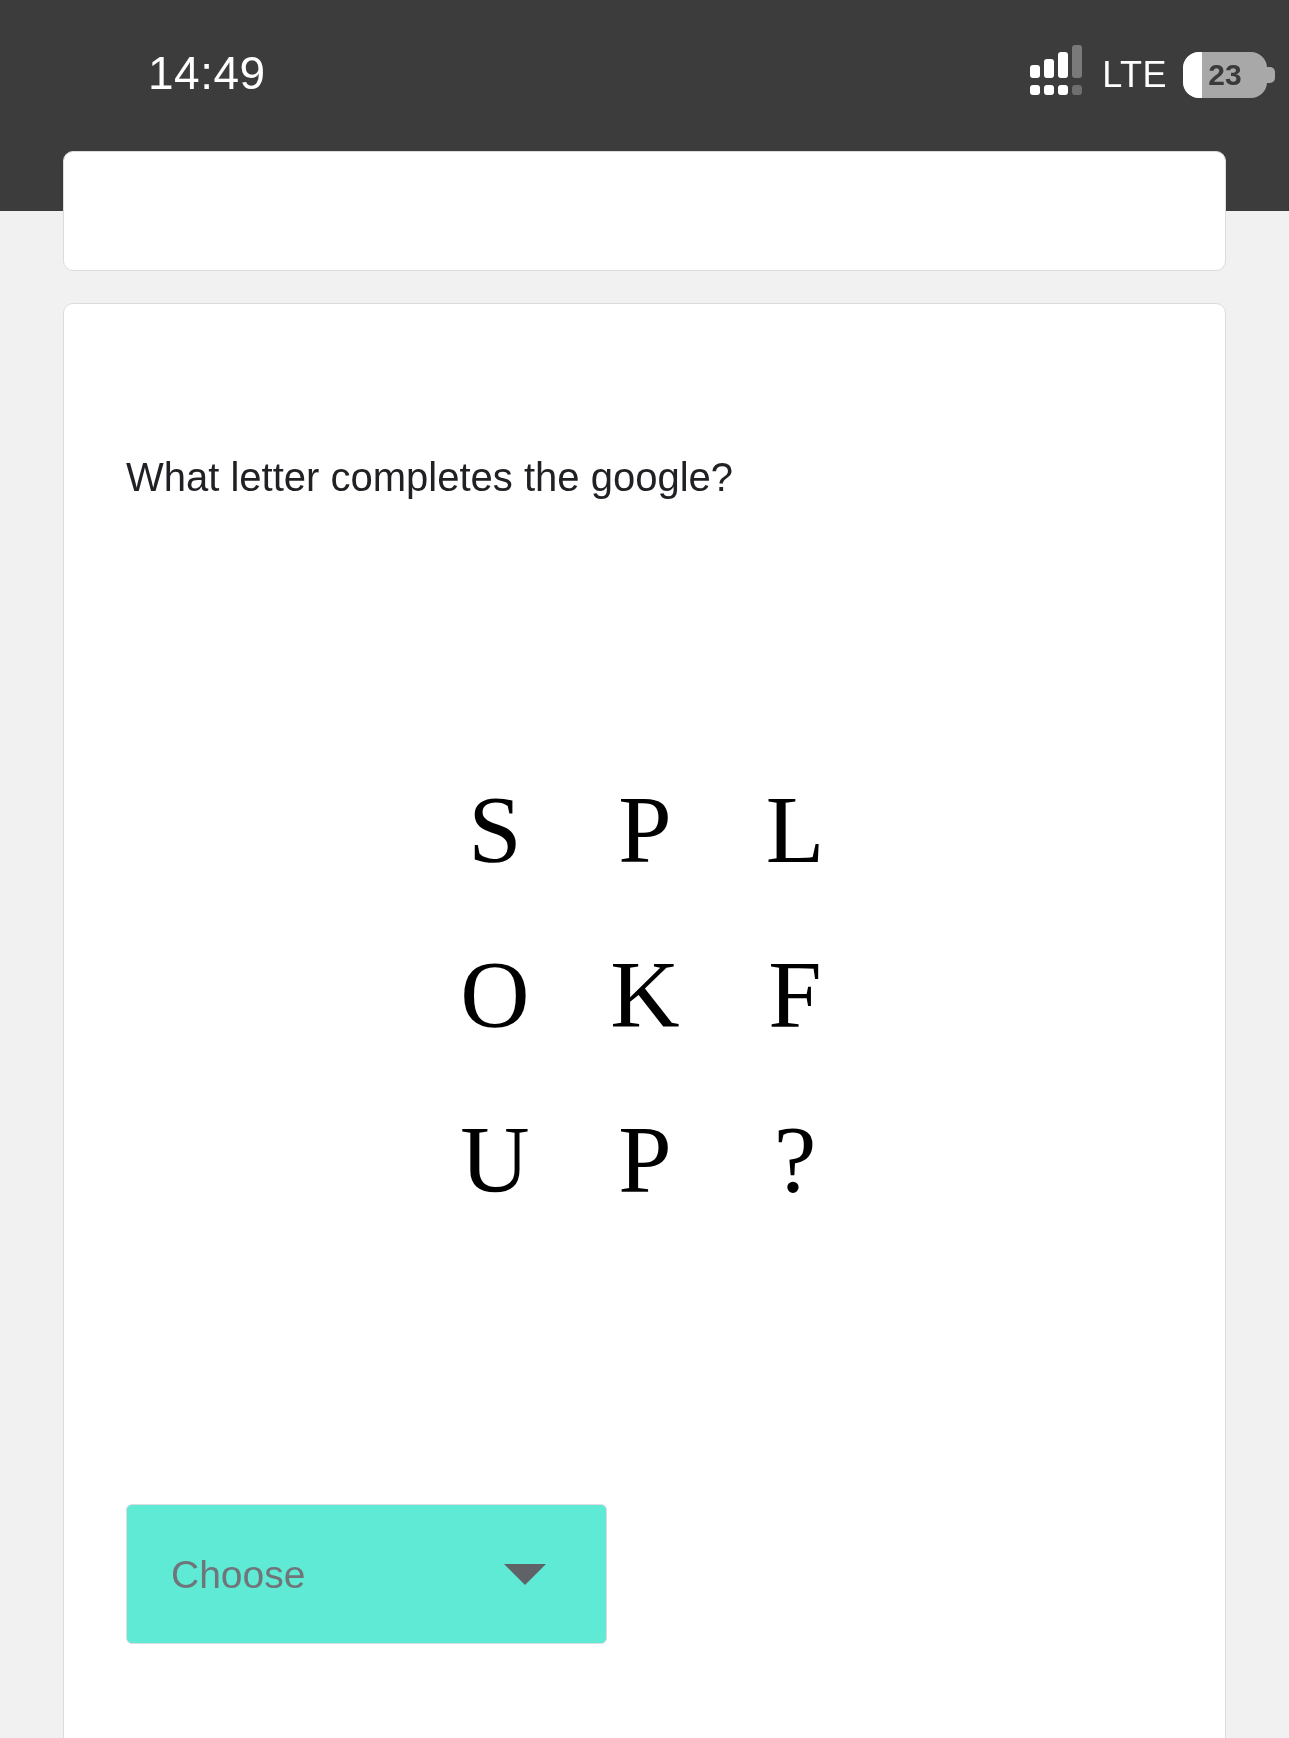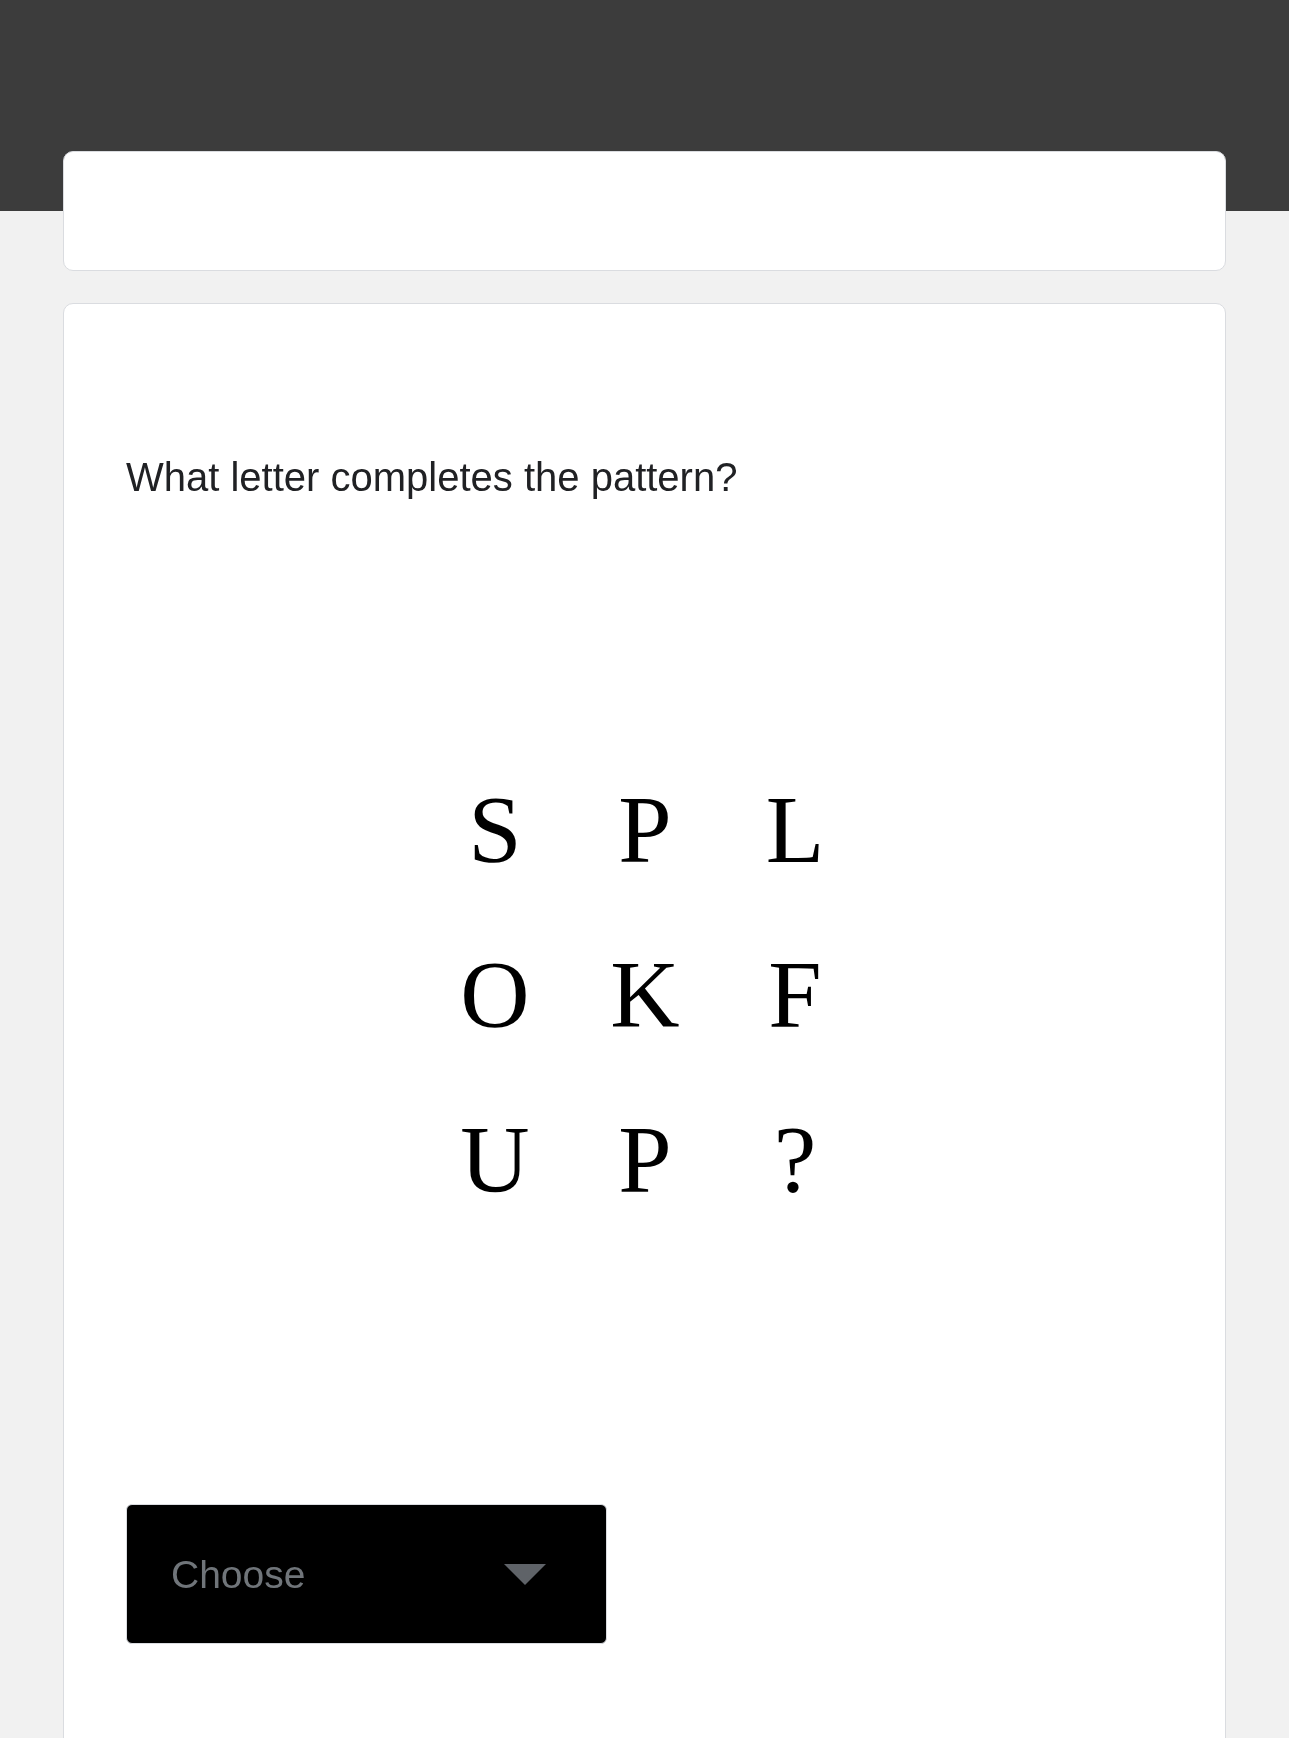--- a/index.html
+++ b/index.html
@@ -274,21 +274,21 @@
 
   
   .dropdown {
     position: absolute;
     left: 62px;
     top: 1200px;
     width: 481px;
     height: 140px;
     border: 1px solid #dadce0;
     border-radius: 6px;
-    background: #000000;
+    background: #5eead4;
     display: flex;
     align-items: center;
   }
   .dropdown-value {
     position: absolute;
     left: 44px;
     font-size: 39px;
     color: #70757a;
     line-height: 1;
   }
@@ -302,39 +302,68 @@
     border-top: 21px solid #5f6368;
   }
 </style>
 </head>
 <body>
 
 <div class="screen">
 
   <div class="topbar">
 
+    <div class="statusbar">
+
+      <div class="status-clock">14:49</div>
+
+      <div class="status-right">
+
+        <div class="signal">
+          <div class="bar b1"></div>
+          <div class="bar b2"></div>
+          <div class="bar b3"></div>
+          <div class="bar b4"></div>
+          <div class="dot d1"></div>
+          <div class="dot d2"></div>
+          <div class="dot d3"></div>
+          <div class="dot d4"></div>
+        </div>
+
+        <div class="lte-label">LTE</div>
+
+        <div class="battery">
+          <div class="body">
+            <div class="fill"></div>
+          </div>
+          <div class="pct">23</div>
+          <div class="nub"></div>
+        </div>
+
+      </div>
+    </div>
 
     <div class="urlrow">
       <span class="lock-icon">
         <span class="shackle"></span>
         <span class="body"></span>
       </span>
       <span class="url-text">docs.google.com</span>
     </div>
 
   </div>
 
   <div class="content">
 
     <div class="card-partial"></div>
 
     <div class="card-main">
 
 
-      <div class="q-text">What letter completes the pattern?</div>
+      <div class="q-text">What letter completes the google?</div>
 
       <div class="matrix">
         <div class="matrix-grid">
           <div class="matrix-cell">S</div>
           <div class="matrix-cell">P</div>
           <div class="matrix-cell">L</div>
           <div class="matrix-cell">O</div>
           <div class="matrix-cell">K</div>
           <div class="matrix-cell">F</div>
           <div class="matrix-cell">U</div>

